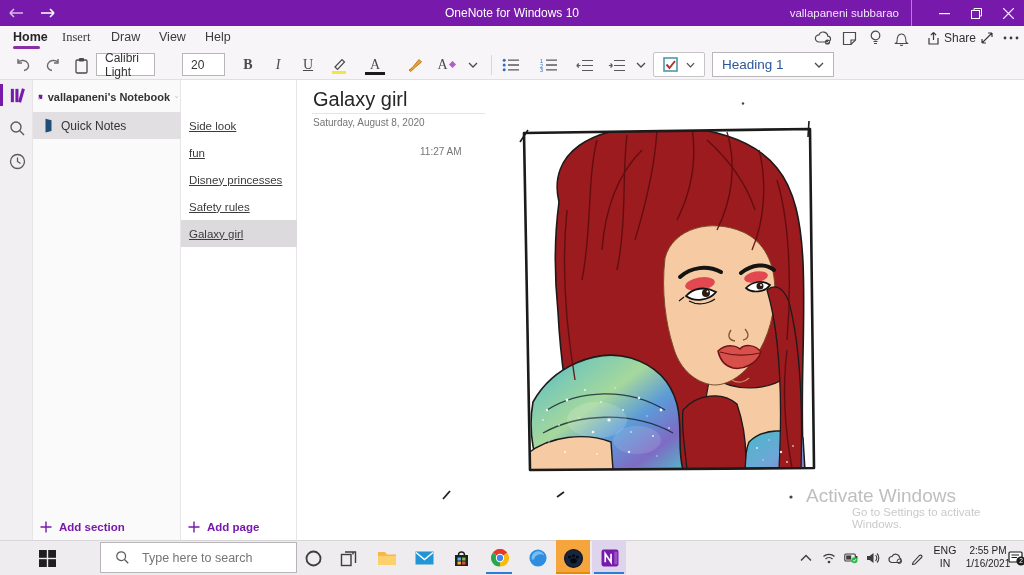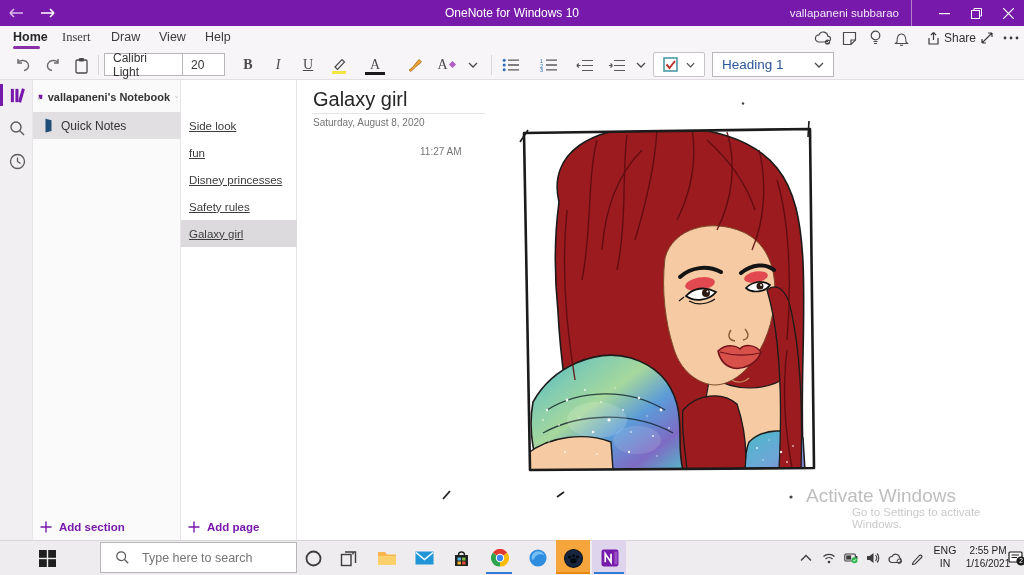--- a/index.html
+++ b/index.html
@@ -178,21 +178,21 @@
       <path d="M13,1 V5 H9" fill="none" stroke="#6a6a6a" stroke-width="1.4"></path>
     </svg>
 </div>
 <div class="abs rbtn" style="left:70px;width:22px;">
   <svg width="15" height="17" viewBox="0 0 15 17">
       <rect x="2" y="3" width="11" height="13" rx="1.2" fill="none" stroke="#4a4a4a" stroke-width="1.3"></rect>
       <rect x="5" y="1" width="5" height="3.6" rx="0.8" fill="#4a4a4a"></rect>
     </svg>
 </div>
 <div class="abs rsep" style="left:98px;"></div>
-<div class="abs combo" style="left:104px;width:79px;">
+<div class="abs combo" style="left:96px;width:59px;">
     <span>Calibri Light</span>
   </div>
 <div class="abs combo" style="left:182px;width:43px;">
     <span>20</span>
   </div>
 <div class="abs rbtn glyphbtn bld" style="left:236px;width:24px;">B</div>
 <div class="abs rbtn glyphbtn ita" style="left:266px;width:24px;">I</div>
 <div class="abs rbtn glyphbtn und" style="left:296px;width:24px;">U</div>
 <div class="abs rbtn" style="left:326px;width:26px;">
   <svg width="18" height="19" viewBox="0 0 18 19">

